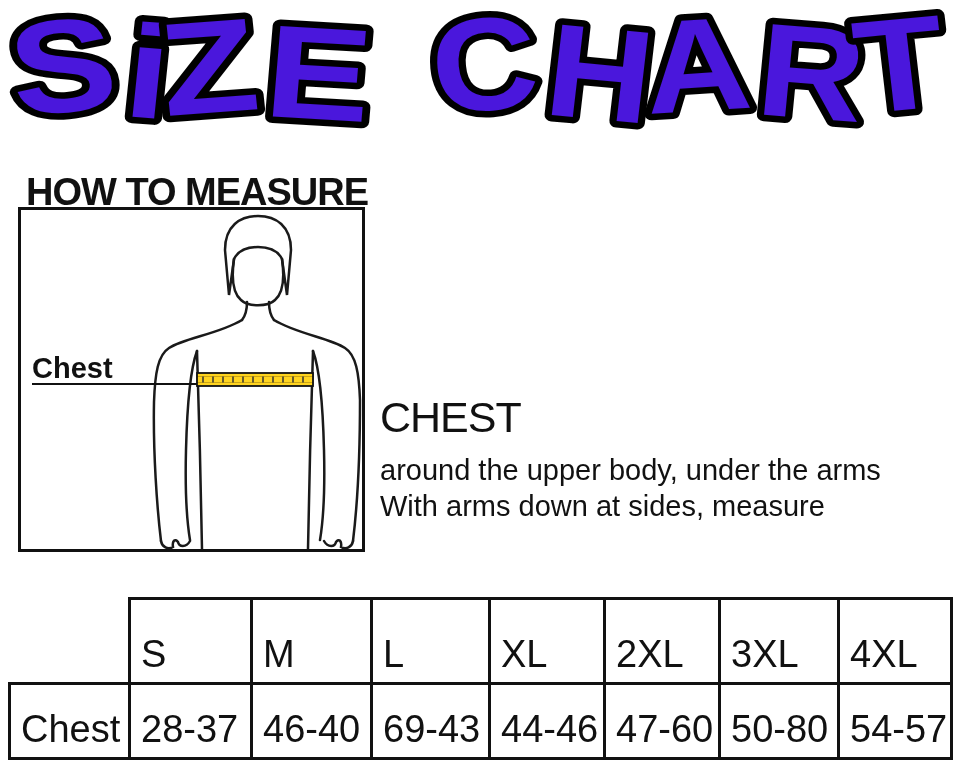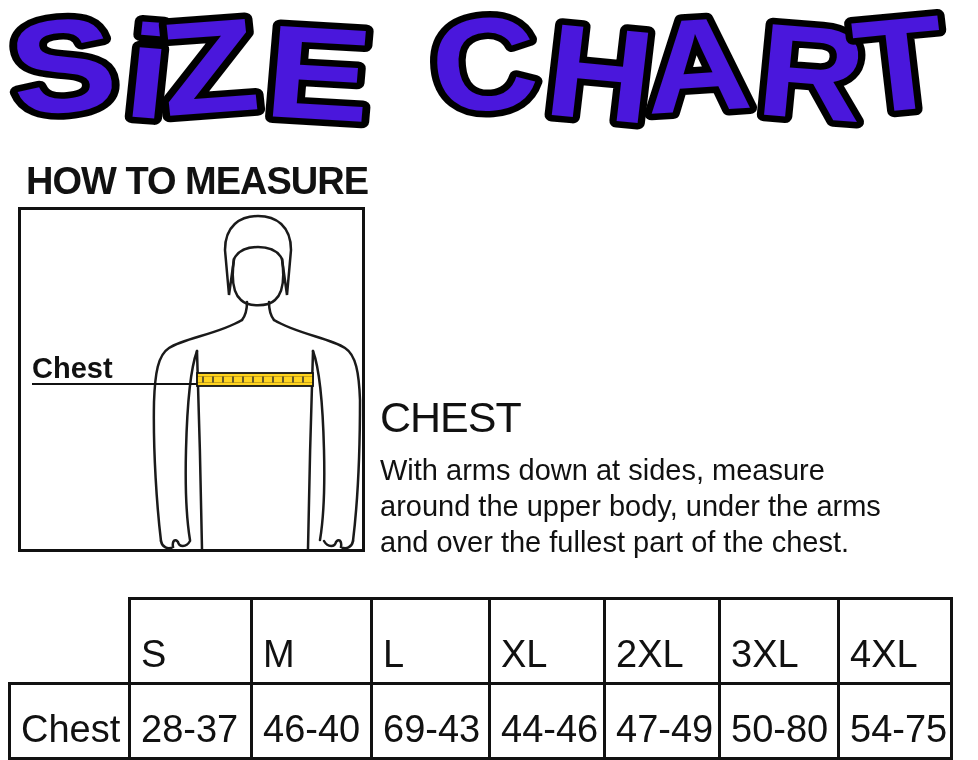--- a/index.html
+++ b/index.html
@@ -13,21 +13,21 @@
   .title-svg { position:absolute; left:0; top:0; }
   .title-svg text {
     font-family:"Liberation Sans", sans-serif;
     font-weight:bold; font-size:132px;
     stroke:#000; stroke-width:13px; stroke-linejoin:round;
     paint-order:stroke fill;
   }
 
   
   .how-heading {
-    position:absolute; left:26px; top:160px;
+    position:absolute; left:26px; top:171px;
     font-size:38px; font-weight:bold; letter-spacing:-1px;
     white-space:nowrap;
   }
 
   
   .figure-box {
     position:absolute; left:18px; top:207px;
     width:347px; height:345px;
     border:3px solid #111; background:#fff;
   }
@@ -119,23 +119,22 @@
     </g>
 
     <line x1="11" y1="174" x2="176" y2="174" stroke="#111" stroke-width="2"></line>
     <text class="chest-word" x="11" y="168">Chest</text>
   </svg>
 </div>
 
 <div class="chest-info">
   <div class="chest-heading">CHEST</div>
   <div class="chest-lines">
+    <div class="chest-line">around the upper body, under the arms</div>
     <div class="chest-line">With arms down at sides, measure</div>
-    <div class="chest-line">around the upper body, under the arms</div>
-    <div class="chest-line">and over the fullest part of the chest.</div>
   </div>
 </div>
 
 <div class="size-table-wrap">
   <table class="size-table">
     <colgroup>
       <col style="width:120px">
         <col style="width:122px">
         <col style="width:120px">
       <col style="width:118px">
@@ -154,19 +153,19 @@
       <td>2XL</td>
       <td>3XL</td>
       <td>4XL</td>
     </tr>
     <tr class="data-row">
       <td>Chest</td>
       <td>28-37</td>
       <td>46-40</td>
       <td>69-43</td>
       <td>44-46</td>
-      <td>47-49</td>
+      <td>47-60</td>
       <td>50-80</td>
-      <td>54-75</td>
+      <td>54-57</td>
     </tr>
   </tbody>
     </table>
 </div>
 
 </body></html>

